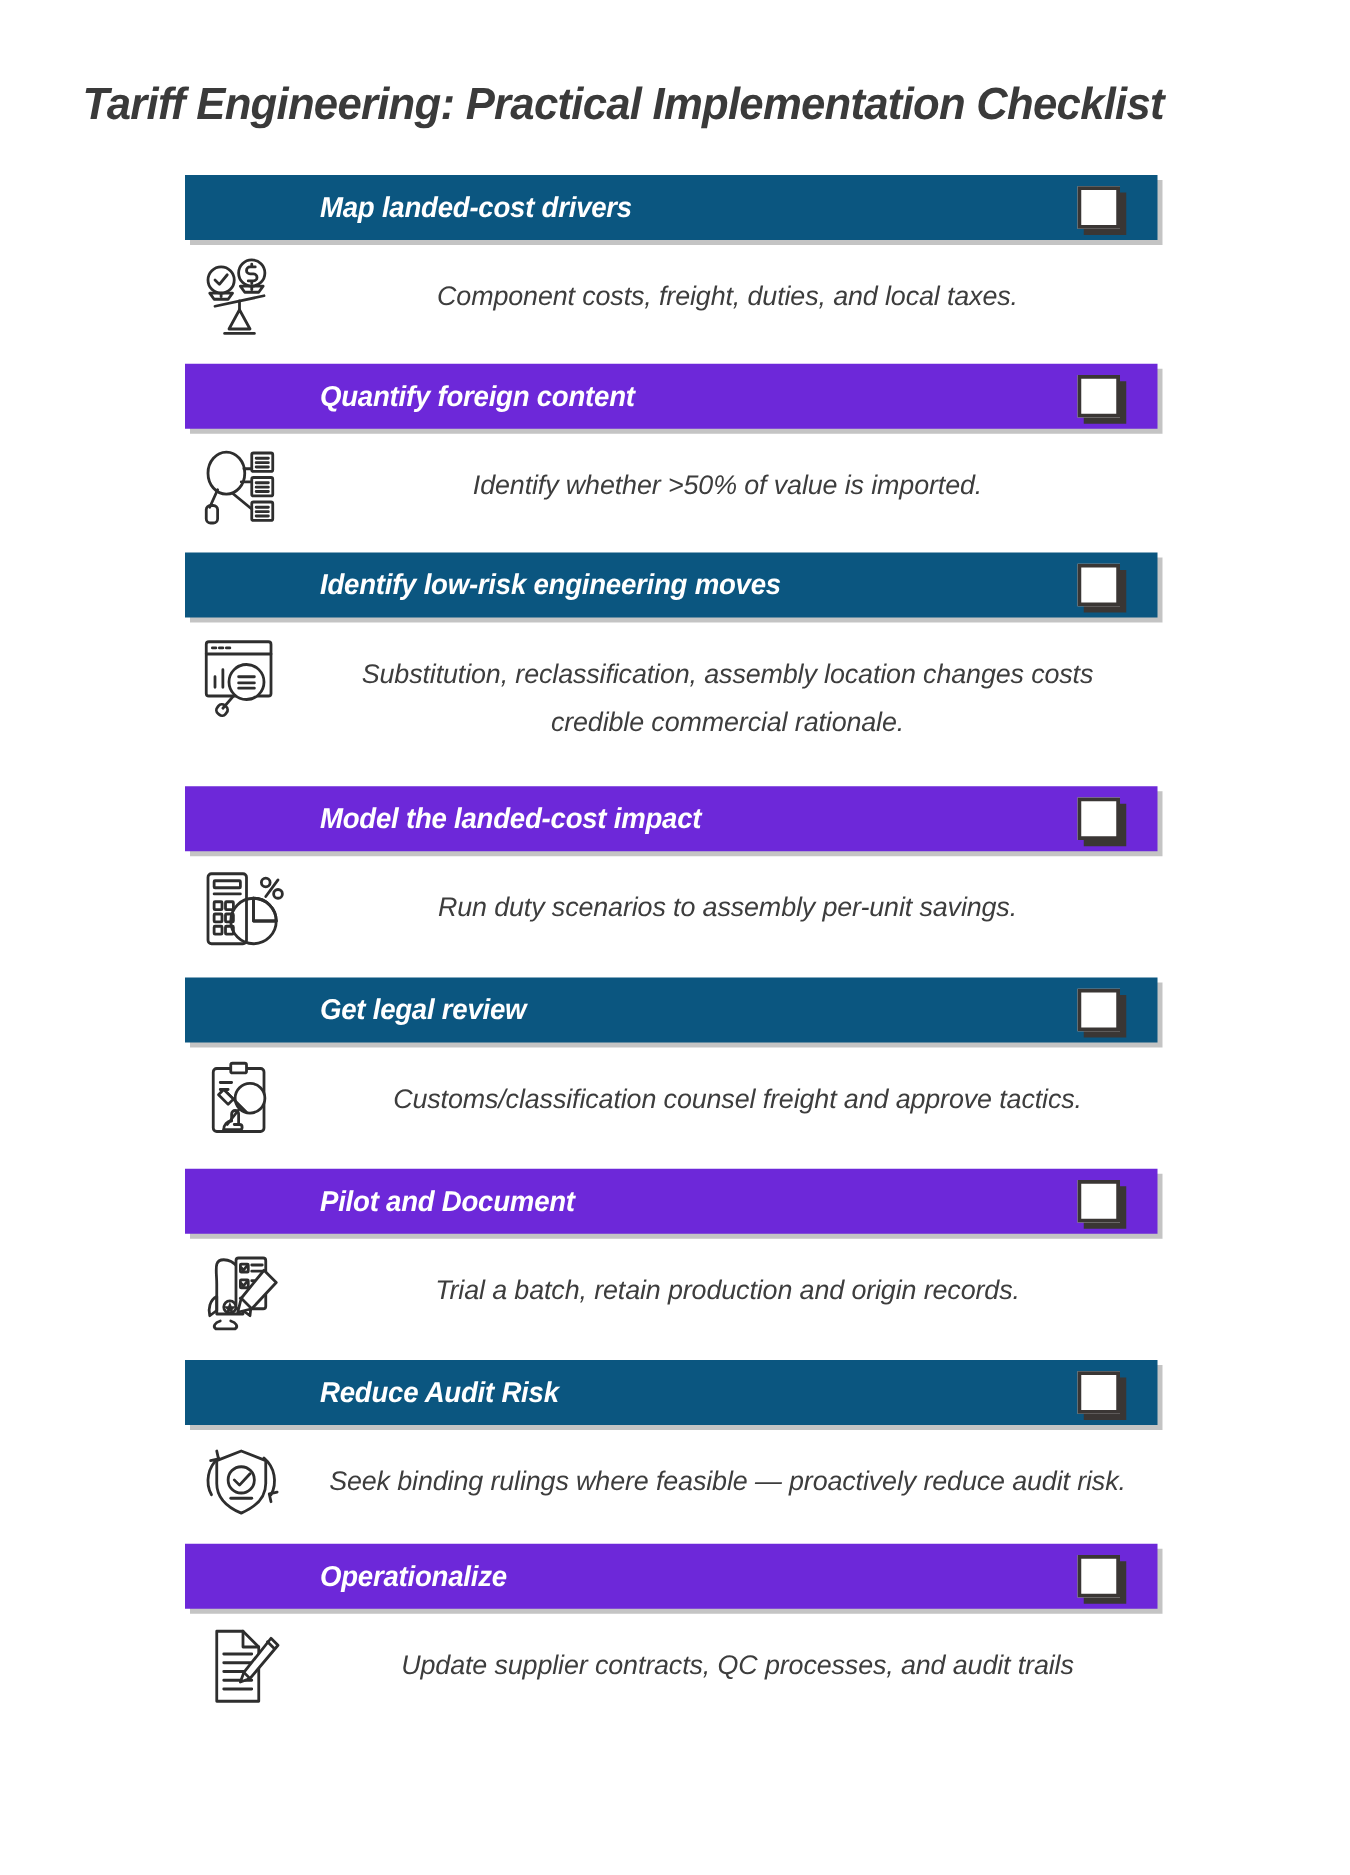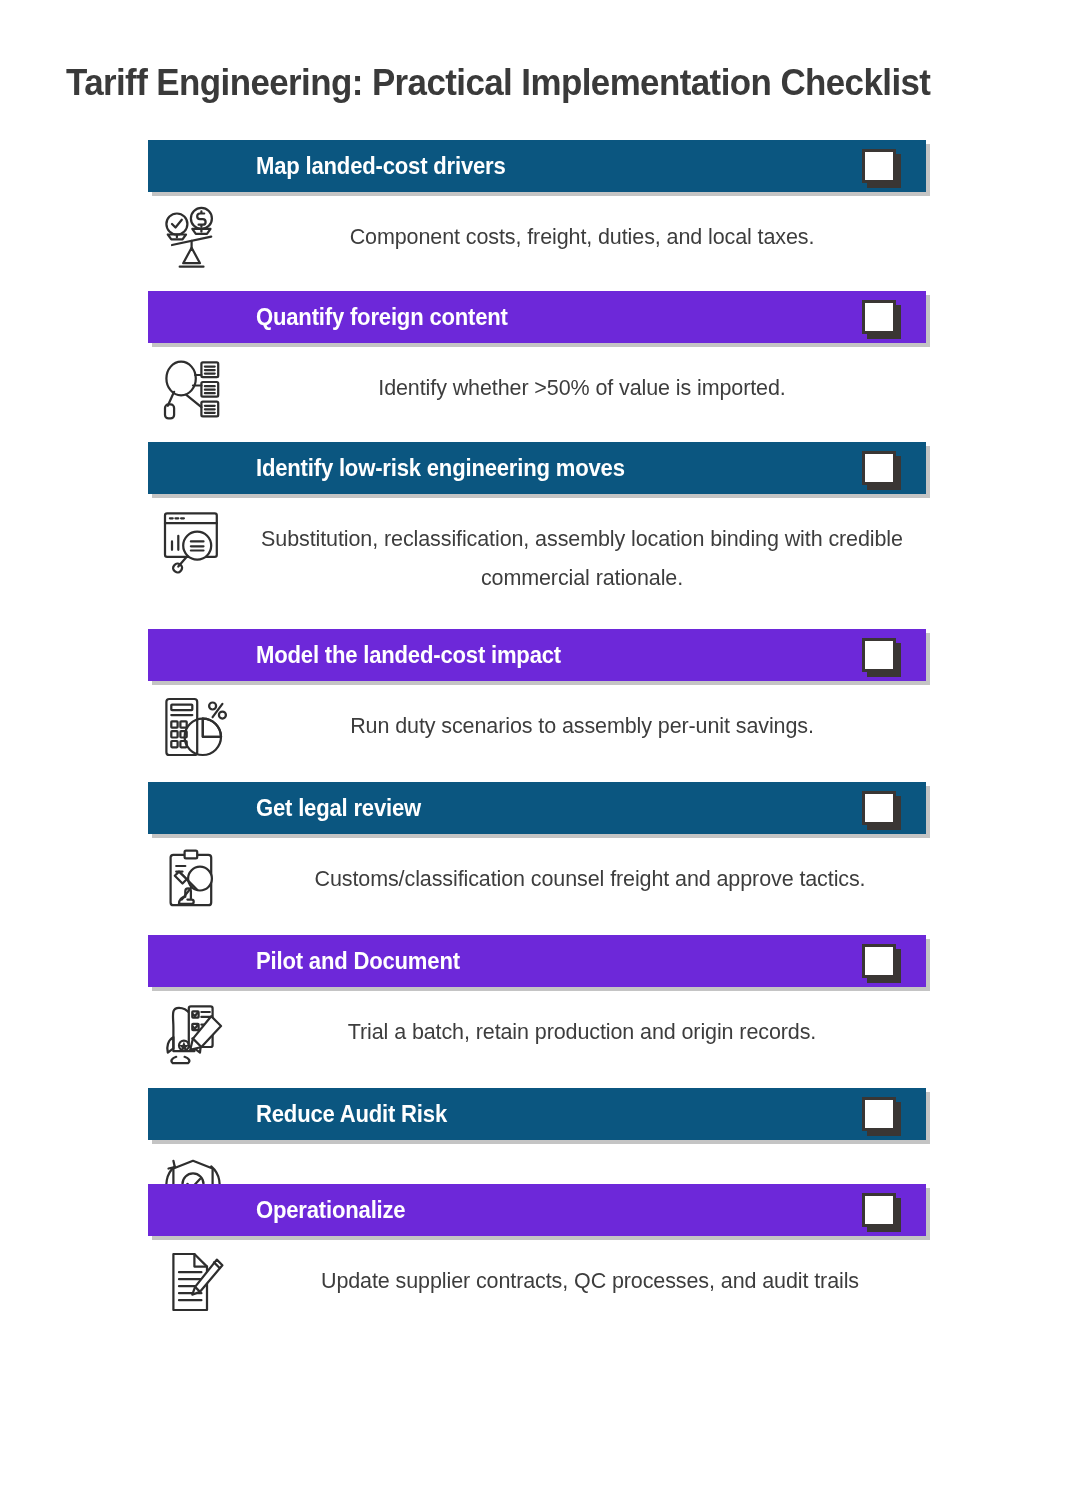--- a/index.html
+++ b/index.html
@@ -10,20 +10,21 @@
     background: #ffffff;
     font-family: "Liberation Sans", "DejaVu Sans", sans-serif;
     overflow: hidden;
   }
 
   #page {
     position: relative;
     width: 1080px;
     height: 1112px;
     background: #ffffff;
+    font-style: italic;
   }
 
   
   .page-title {
     position: absolute;
     left: 66px;
     top: 62px;
     width: 960px;
     font-size: 36px;
     font-weight: bold;
@@ -201,21 +202,21 @@
             <rect x="10" y="12" width="74" height="62" rx="3"></rect>
             <path d="M10 26 h74"></path>
             <path d="M17 19 h4 M25 19 h4 M33 19 h4"></path>
             <path d="M20 64 v-12 M29 64 v-20 M38 64 v-8 M47 64 v-24"></path>
             <circle cx="56" cy="58" r="20" fill="#ffffff"></circle>
             <path d="M47 52 h18 M47 59 h18 M47 65 h18"></path>
             <path d="M42 73 L29 88"></path>
             <rect x="22" y="84" width="12" height="12" rx="5" transform="rotate(40 28 90)"></rect>
           </svg>
         </div>
-        <div class="desc">Substitution, reclassification, assembly location binding with credible commercial rationale.</div>
+        <div class="desc">Substitution, reclassification, assembly location changes costs credible commercial rationale.</div>
       </div>
       <div class="gap-md"></div>
     </div>
 
     <div class="item">
       <div class="bar red">
         <div class="bar-label">Model the landed-cost impact</div>
         <div class="checkbox"></div>
       </div>
       <div class="row">
@@ -309,20 +310,21 @@
             <path d="M50 14 L78 25 v26 c0 18 -14 28 -28 34 C36 79 22 69 22 51 V25 z"></path>
             <circle cx="50" cy="47" r="15"></circle>
             <path d="M42 47 l6 6 l12 -13"></path>
             <path d="M38 68 h24"></path>
             <path d="M24 22 a34 34 0 0 0 -8 42"></path>
             <path d="M22 14 l2 9 l-9 2"></path>
             <path d="M76 22 a34 34 0 0 1 8 42"></path>
             <path d="M84 72 l-2 -9 l9 -2"></path>
           </svg>
         </div>
+        <div class="desc">Seek binding rulings where feasible — proactively reduce audit risk.</div>
       </div>
       <div class="gap-md"></div>
     </div>
 
     <div class="item">
       <div class="bar red">
         <div class="bar-label">Operationalize</div>
         <div class="checkbox"></div>
       </div>
       <div class="row">

